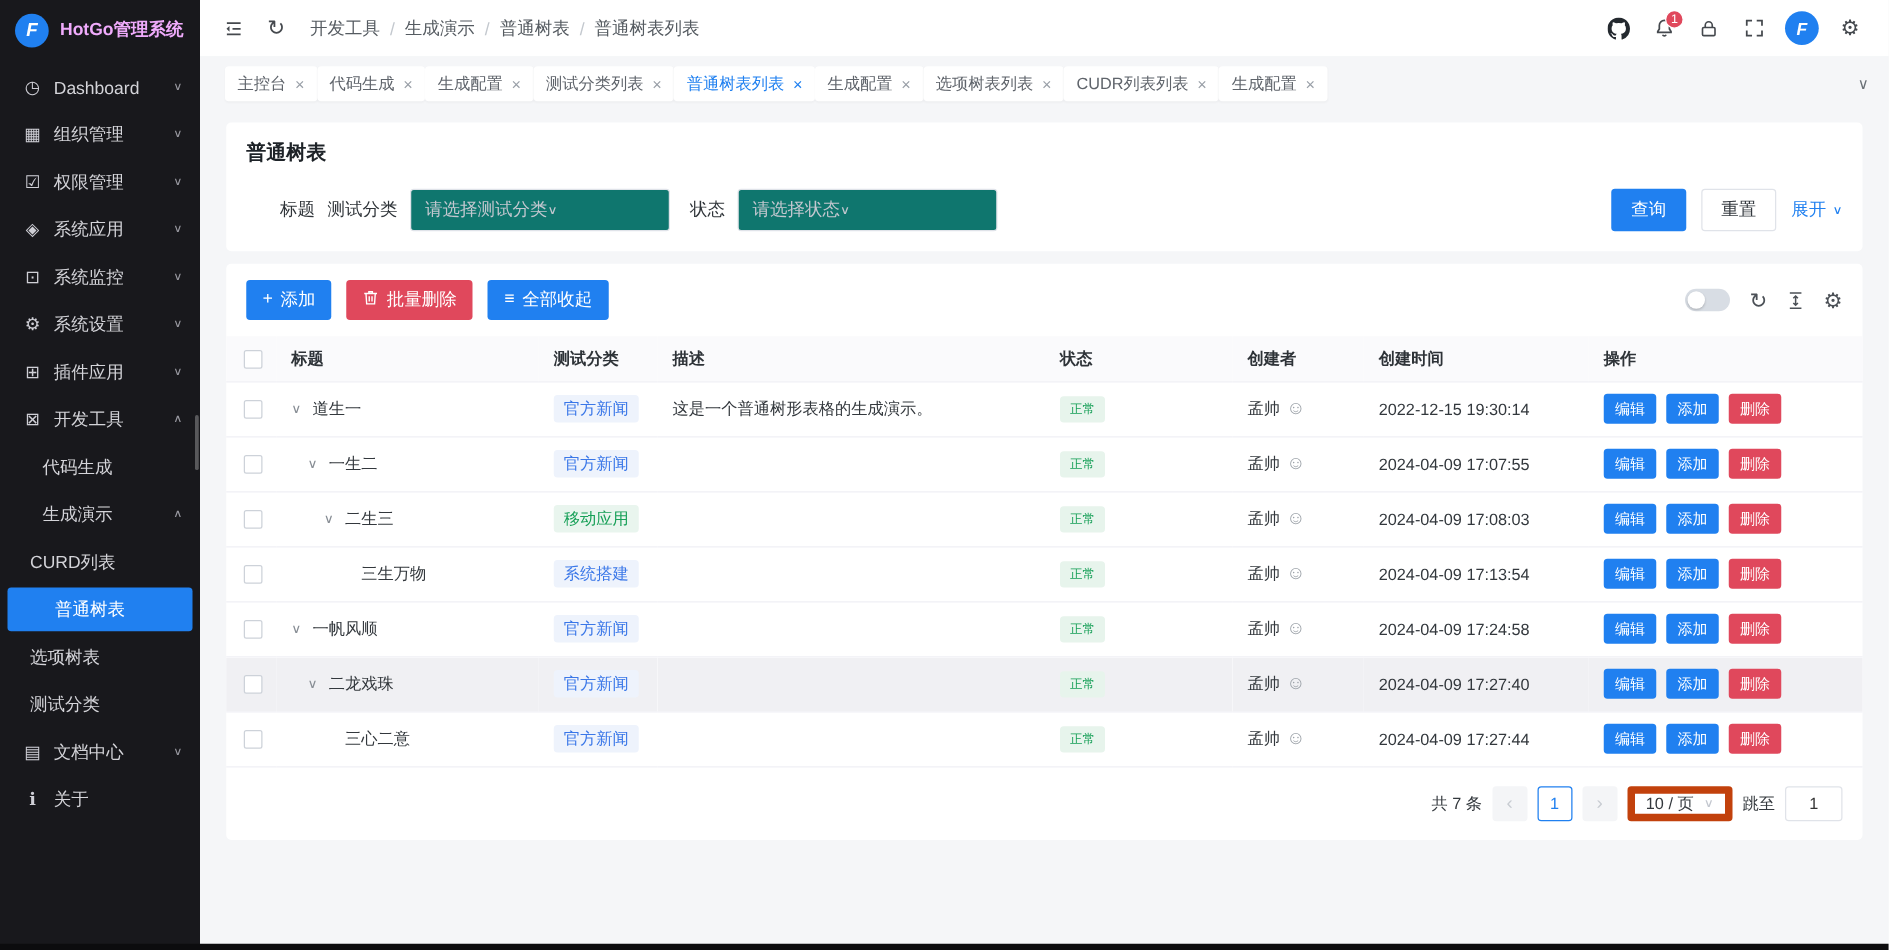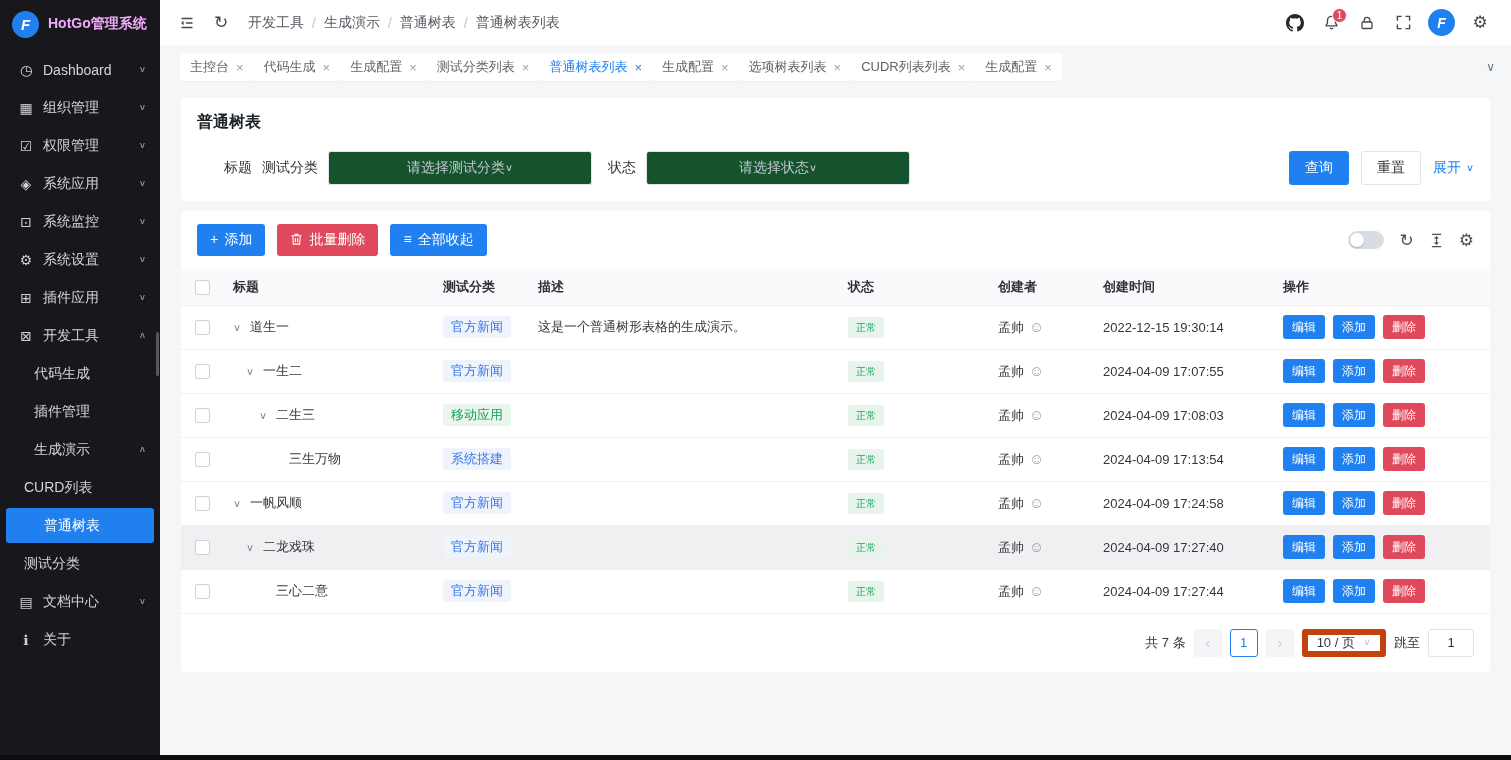--- a/index.html
+++ b/index.html
@@ -47,21 +47,21 @@
 
 
 .content{flex:1;padding:9px 21px 0;overflow:hidden}
 .card{background:#fff;border-radius:4px}
 .search-card{padding:12px 16px 16px}
 .page-title{font-size:16px;font-weight:700;color:#1e2328;margin:2px 0 18px}
 .filter-row{display:flex;align-items:center;font-size:14px;padding-left:27px}
 .f-label{margin-right:10px;color:#2f3439;white-space:nowrap}
 .f-input{width:263px;height:34px;border:1px solid #e0e3e9;border-radius:3px;padding:0 12px;font-size:14px;color:#333;background:#fff;margin-right:16px;font-family:inherit;outline:none}
 .f-input::placeholder{color:#c3c7cf}
-.f-select{width:264px;height:34px;border:1px solid #e0e3e9;border-radius:3px;padding:0 11px;display:flex;align-items:center;justify-content:center;margin-right:16px;background:#14532d;cursor:pointer}
+.f-select{width:208px;height:34px;border:1px solid #e0e3e9;border-radius:3px;padding:0 11px;display:flex;align-items:center;justify-content:flex-start;margin-right:16px;background:#0f766e;cursor:pointer}
 .f-select .ph{color:#c3c7cf}
 .sel-chev{color:#c3c7cf;font-size:11px;transform:scaleY(.85)}
 .filter-actions{margin-left:auto;display:flex;align-items:center;gap:12px}
 .btn{height:34px;border:none;border-radius:3px;font-size:14px;cursor:pointer;font-family:Liberation Mono, monospace}
 .btn.primary{background:#2080f0;color:#fff;padding:0 16px}
 .btn.plain{background:#fff;color:#33383e;border:1px solid #e0e3e9;padding:0 15px}
 .expand-link{color:#2080f0;font-size:14px;display:flex;gap:5px;align-items:center;cursor:pointer}
 .expand-link .sel-chev{color:#2080f0}
 
 
@@ -151,31 +151,31 @@
         </div>
         <div class="menu-item lvl0">
           <span class="mi-icon">⊠</span>
           <span>开发工具</span>
           <span class="mi-chevron">∧</span>
         </div>
         <div class="menu-item lvl1">
           <span>代码生成</span>
         </div>
         <div class="menu-item lvl1">
-          <span>插件管理</span>
-        </div>
-        <div class="menu-item lvl1">
           <span>生成演示</span>
           <span class="mi-chevron">∧</span>
         </div>
         <div class="menu-item lvl2">
           <span>CURD列表</span>
         </div>
         <div class="menu-item lvl2 active">
           <span>普通树表</span>
+        </div>
+        <div class="menu-item lvl2">
+          <span>选项树表</span>
         </div>
         <div class="menu-item lvl2">
           <span>测试分类</span>
         </div>
         <div class="menu-item lvl0">
           <span class="mi-icon">▤</span>
           <span>文档中心</span>
           <span class="mi-chevron">∨</span>
         </div>
         <div class="menu-item lvl0">

